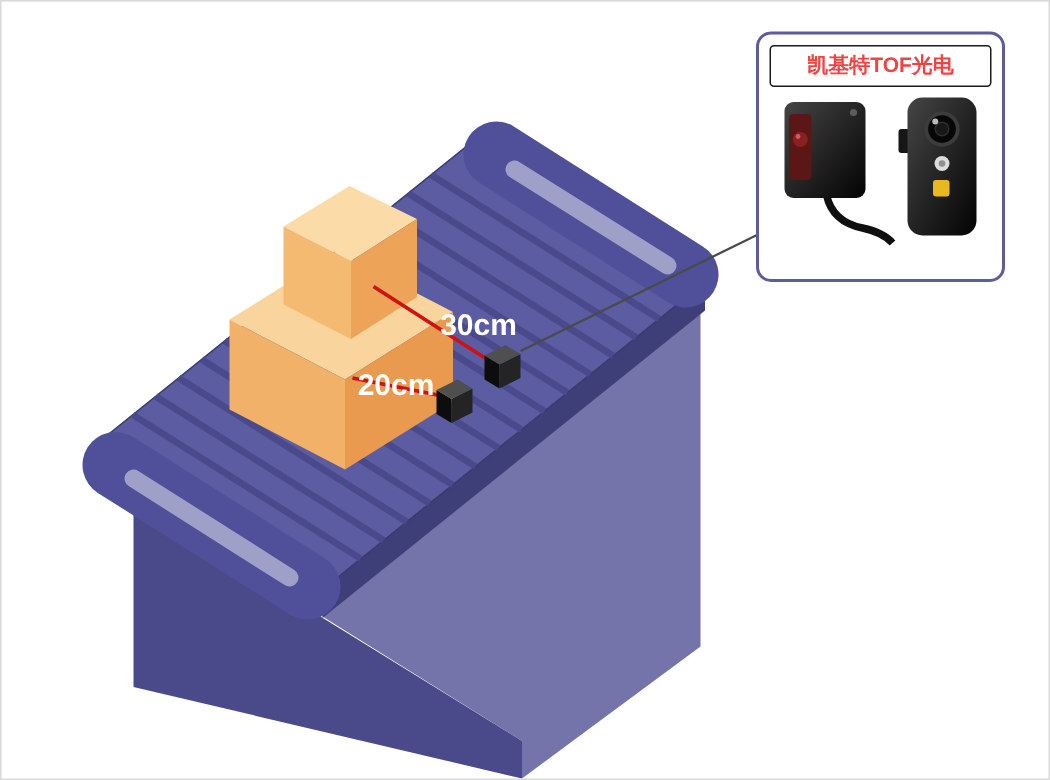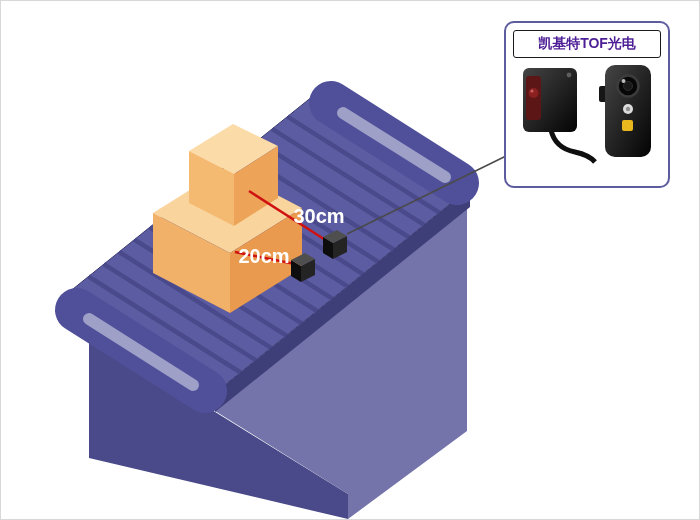--- a/index.html
+++ b/index.html
@@ -9,21 +9,21 @@
     font-family:"Liberation Sans", sans-serif;
   }
   .stage > svg.scene{position:absolute;left:0;top:0;}
   .callout{
     position:absolute;left:503px;top:20px;width:166px;height:167px;
     box-sizing:border-box;background:#ffffff;border:2px solid #5c5c9e;
     border-radius:10px;padding:7px 7px 2px 7px;z-index:2;
   }
   .callout-title{
     box-sizing:border-box;border:1px solid #1a1a1a;border-radius:3px;
-    text-align:center;font-size:14px;font-weight:600;color:#4c1d95;
+    text-align:center;font-size:14px;font-weight:600;color:#ef4444;
     padding:4px 2px;background:#fff;white-space:nowrap;
   }
   .callout-devices{display:block;margin-top:4px;}
   .meas-label{font-size:20px;font-weight:bold;fill:#ffffff;}
 </style>
 </head>
 <body>
 
 <div class="stage">
 

